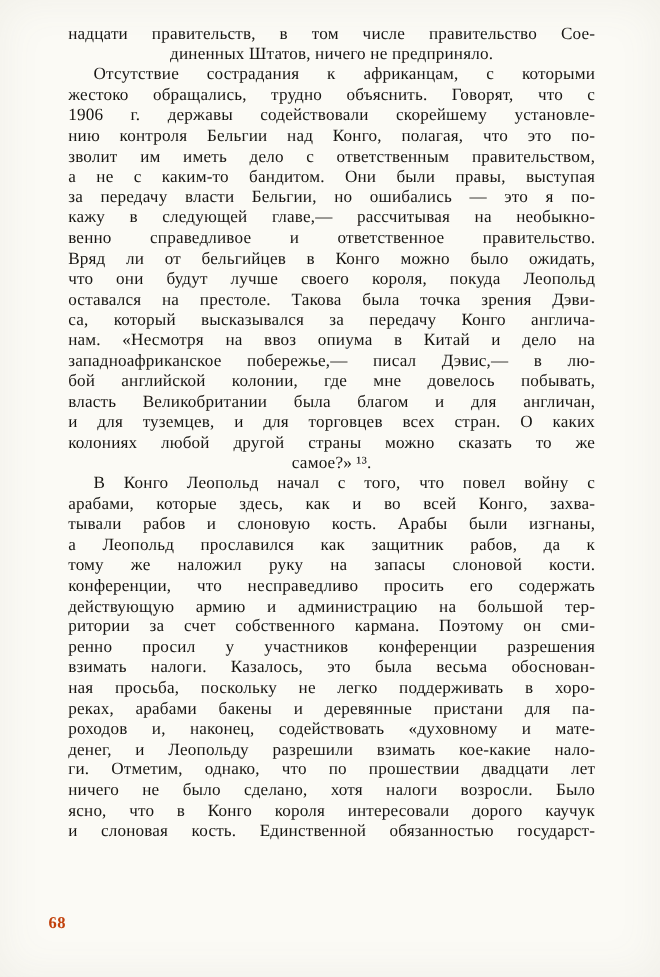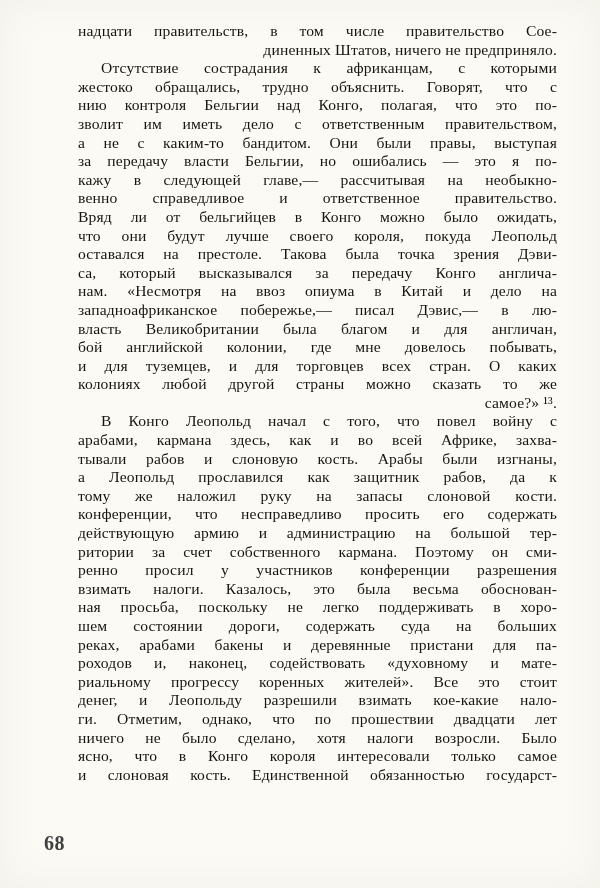--- a/index.html
+++ b/index.html
@@ -16,103 +16,102 @@
     position: relative;
     width: 600px;
     height: 888px;
     background: #fbfaf5;
     color: #171512;
     overflow: hidden;
     box-shadow: inset 0 0 40px rgba(120,110,90,0.08);
   }
   .text-block {
     position: absolute;
-    left: 78px;
+    left: 62px;
     top: 22px;
     width: 479px;
   }
   .paragraph {
     margin: 0;
   }
   .line {
     font-size: 15.6px;
     line-height: 18.6px;
     letter-spacing: 0.15px;
     white-space: normal;
   }
   
   .line.j {
     text-align: justify;
     text-align-last: justify;
   }
   
   .line.e {
-    text-align: right;
+    text-align: center;
   }
   .line.indent {
     text-indent: 23px;
     font-family: Liberation Serif, serif;
   }
   .page-number {
     position: absolute;
     left: 44px;
     top: 832px;
-    font-size: 20px;
+    font-size: 15px;
     font-weight: bold;
     letter-spacing: 0.5px;
-    color: #404040;
+    color: #c2410c;
   }
 </style>
 </head>
 <body>
 
 <div class="page">
   <div class="text-block" id="text-block">
       <div class="paragraph">
         <div class="line j">надцати правительств, в том числе правительство Сое-</div>
         <div class="line e">диненных Штатов, ничего не предприняло.</div>
       </div>
       <div class="paragraph">
         <div class="line j indent">Отсутствие сострадания к африканцам, с которыми</div>
         <div class="line j">жестоко обращались, трудно объяснить. Говорят, что с</div>
+        <div class="line j">1906 г. державы содействовали скорейшему установле-</div>
         <div class="line j">нию контроля Бельгии над Конго, полагая, что это по-</div>
         <div class="line j">зволит им иметь дело с ответственным правительством,</div>
         <div class="line j">а не с каким-то бандитом. Они были правы, выступая</div>
         <div class="line j">за передачу власти Бельгии, но ошибались — это я по-</div>
         <div class="line j">кажу в следующей главе,— рассчитывая на необыкно-</div>
         <div class="line j">венно справедливое и ответственное правительство.</div>
         <div class="line j">Вряд ли от бельгийцев в Конго можно было ожидать,</div>
         <div class="line j">что они будут лучше своего короля, покуда Леопольд</div>
         <div class="line j">оставался на престоле. Такова была точка зрения Дэви-</div>
         <div class="line j">са, который высказывался за передачу Конго англича-</div>
         <div class="line j">нам. «Несмотря на ввоз опиума в Китай и дело на</div>
         <div class="line j">западноафриканское побережье,— писал Дэвис,— в лю-</div>
+        <div class="line j">бой английской колонии, где мне довелось побывать,</div>
         <div class="line j">власть Великобритании была благом и для англичан,</div>
-        <div class="line j">бой английской колонии, где мне довелось побывать,</div>
         <div class="line j">и для туземцев, и для торговцев всех стран. О каких</div>
         <div class="line j">колониях любой другой страны можно сказать то же</div>
         <div class="line e">самое?» ¹³.</div>
       </div>
       <div class="paragraph">
         <div class="line j indent">В Конго Леопольд начал с того, что повел войну с</div>
-        <div class="line j">арабами, кармана здесь, как и во всей Африке, захва-</div>
+        <div class="line j">арабами, которые здесь, как и во всей Конго, захва-</div>
         <div class="line j">тывали рабов и слоновую кость. Арабы были изгнаны,</div>
         <div class="line j">а Леопольд прославился как защитник рабов, да к</div>
         <div class="line j">тому же наложил руку на запасы слоновой кости.</div>
         <div class="line j">конференции, что несправедливо просить его содержать</div>
         <div class="line j">действующую армию и администрацию на большой тер-</div>
         <div class="line j">ритории за счет собственного кармана. Поэтому он сми-</div>
         <div class="line j">ренно просил у участников конференции разрешения</div>
         <div class="line j">взимать налоги. Казалось, это была весьма обоснован-</div>
         <div class="line j">ная просьба, поскольку не легко поддерживать в хоро-</div>
-        <div class="line j">шем состоянии дороги, содержать суда на больших</div>
         <div class="line j">реках, арабами бакены и деревянные пристани для па-</div>
         <div class="line j">роходов и, наконец, содействовать «духовному и мате-</div>
-        <div class="line j">риальному прогрессу коренных жителей». Все это стоит</div>
         <div class="line j">денег, и Леопольду разрешили взимать кое-какие нало-</div>
         <div class="line j">ги. Отметим, однако, что по прошествии двадцати лет</div>
         <div class="line j">ничего не было сделано, хотя налоги возросли. Было</div>
-        <div class="line j">ясно, что в Конго короля интересовали только самое</div>
+        <div class="line j">ясно, что в Конго короля интересовали дорого каучук</div>
         <div class="line j">и слоновая кость. Единственной обязанностью государст-</div>
       </div>
     </div>
   <div class="page-number">68</div>
 </div>
 
 </body></html>

